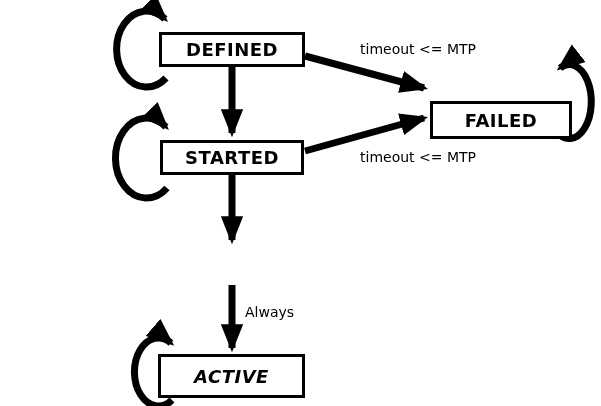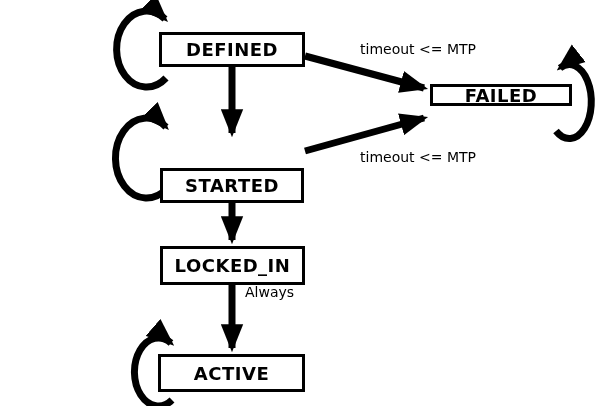--- a/index.html
+++ b/index.html
@@ -23,36 +23,36 @@
     border: 3px solid #000000;
     display: flex;
     align-items: center;
     justify-content: center;
     font-weight: bold;
     font-size: 18px;
     letter-spacing: 0.5px;
     color: #000000;
   }
   .state-defined  { left: 159px; top: 32px;  width: 146px; height: 35px; }
-  .state-failed   { left: 430px; top: 84px;  width: 142px; height: 22px; }
-  .state-started  { left: 160px; top: 140px; width: 144px; height: 35px; margin-top: 28px; }
+  .state-failed   { left: 430px; top: 101px;  width: 142px; height: 38px; }
+  .state-started  { left: 160px; top: 140px; width: 144px; height: 35px; }
   .state-lockedin { left: 160px; top: 246px; width: 145px; height: 39px; }
-  .state-active   { left: 158px; top: 354px; width: 147px; height: 38px; }
+  .state-active   { left: 158px; top: 354px; width: 147px; height: 44px; font-style: italic; }
   .edge-label {
     position: absolute;
     font-weight: normal;
     font-size: 14px;
     color: #000000;
     white-space: nowrap;
   }
   .lbl-starttime { left: 2px;   top: 89px;  }
   .lbl-timeout-top { left: 360px; top: 41px; }
   .lbl-timeout-bottom { left: 360px; top: 149px; }
   .lbl-condition { left: 244px; top: 192px; }
-  .lbl-always { left: 245px; top: 284px; }
+  .lbl-always { left: 245px; top: 304px; }
 </style>
 </head>
 <body>
 
 <div class="canvas">
 
   <svg class="edges" viewBox="0 0 601 406" xmlns="http://www.w3.org/2000/svg">
     <defs>
       <marker id="arrow" viewBox="0 0 10 8" refX="8.5" refY="4" markerWidth="28" markerHeight="23" markerUnits="userSpaceOnUse" orient="auto">
         <path d="M 0 0 L 10 4 L 0 8 z" fill="#000000"></path>
@@ -80,23 +80,20 @@
 
   <div class="state state-defined">
     <span>DEFINED</span>
   </div>
   <div class="state state-failed">
     <span>FAILED</span>
   </div>
   <div class="state state-started">
     <span>STARTED</span>
   </div>
-  <div class="state state-lockedin">
-    <span>LOCKED_IN</span>
-  </div>
   <div class="state state-active">
     <span>ACTIVE</span>
   </div>
 
   <div class="edge-label lbl-timeout-top">timeout &lt;= MTP</div>
   <div class="edge-label lbl-timeout-bottom">timeout &lt;= MTP</div>
   <div class="edge-label lbl-always">Always</div>
 
 </div>
 

